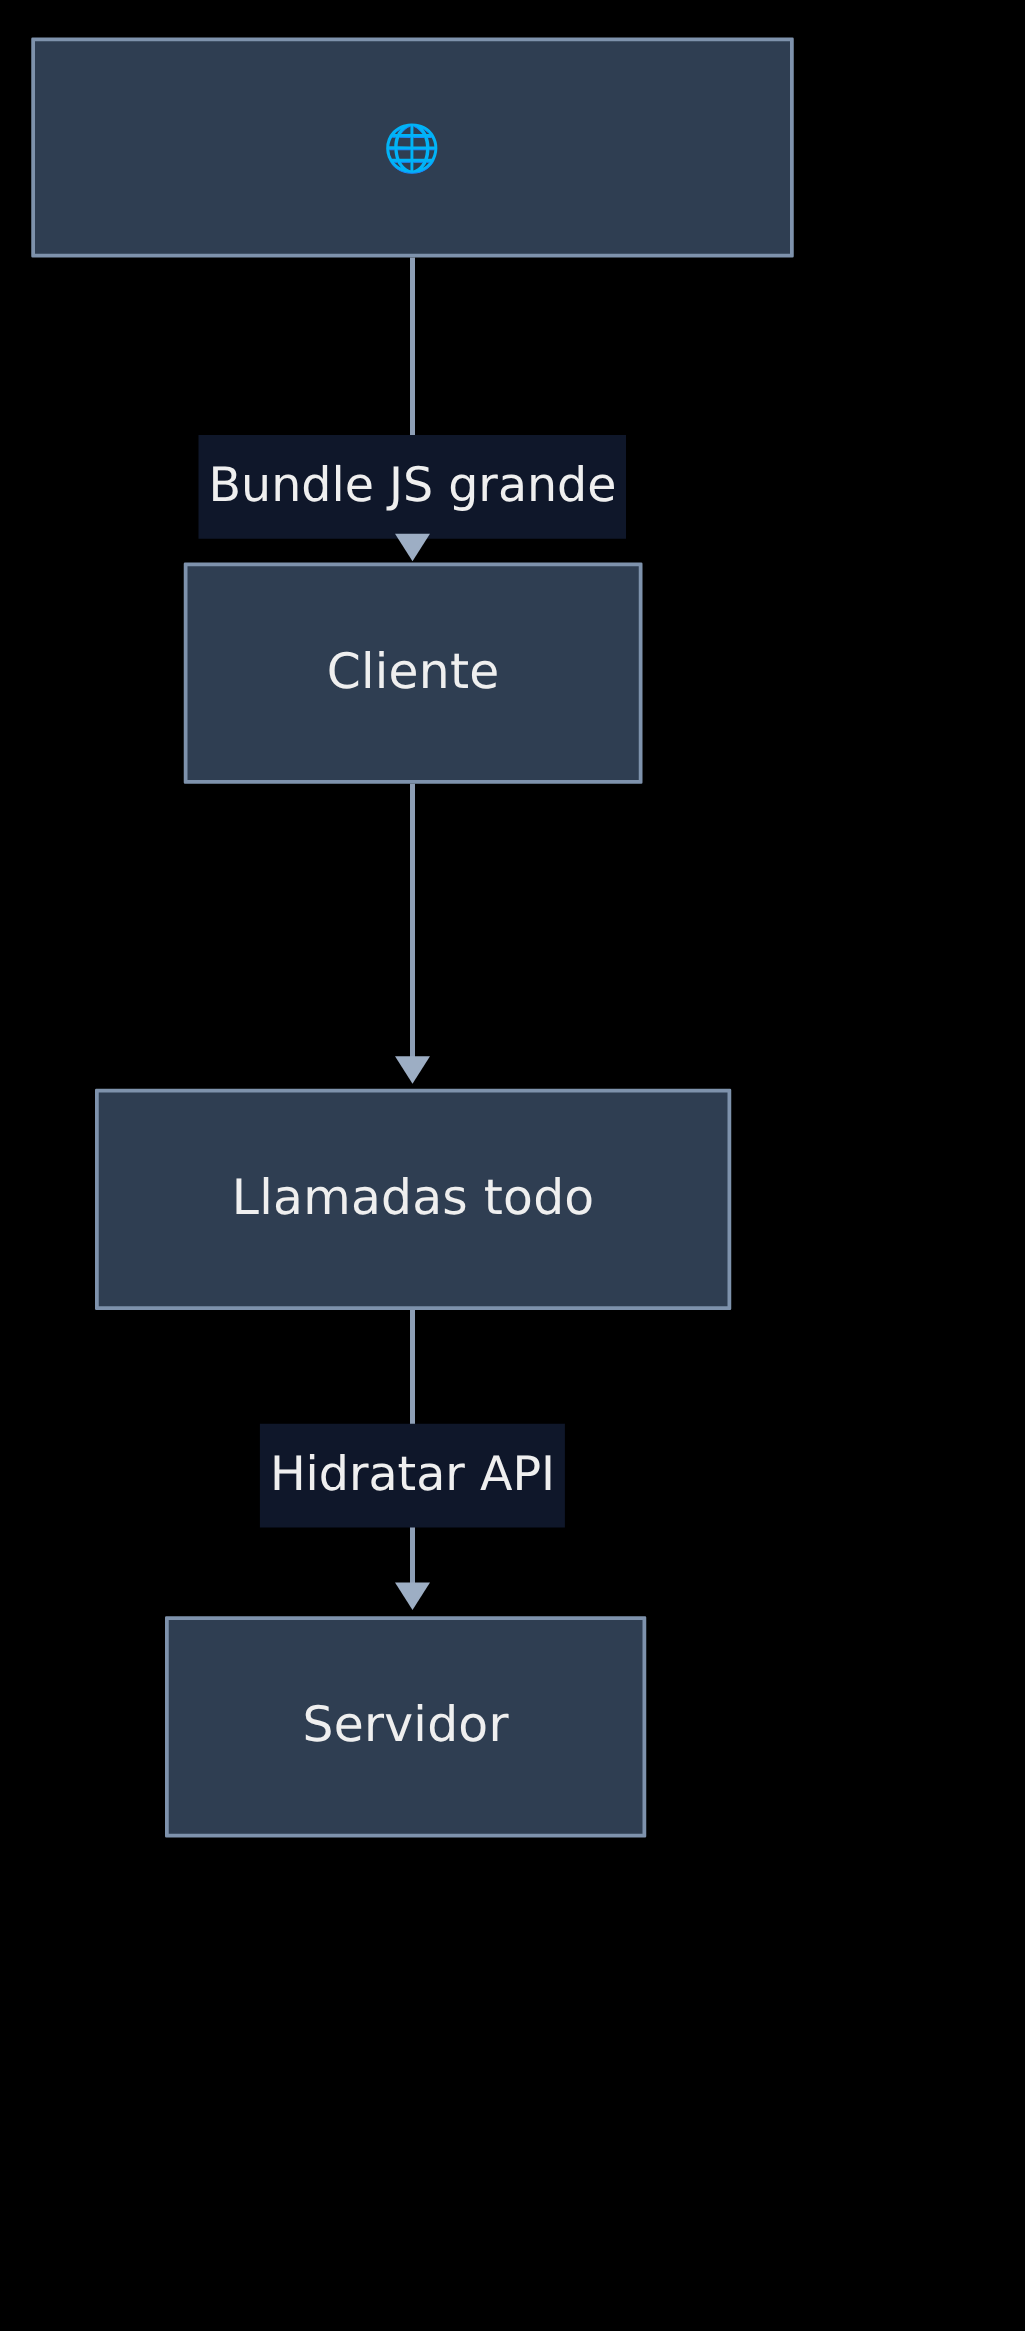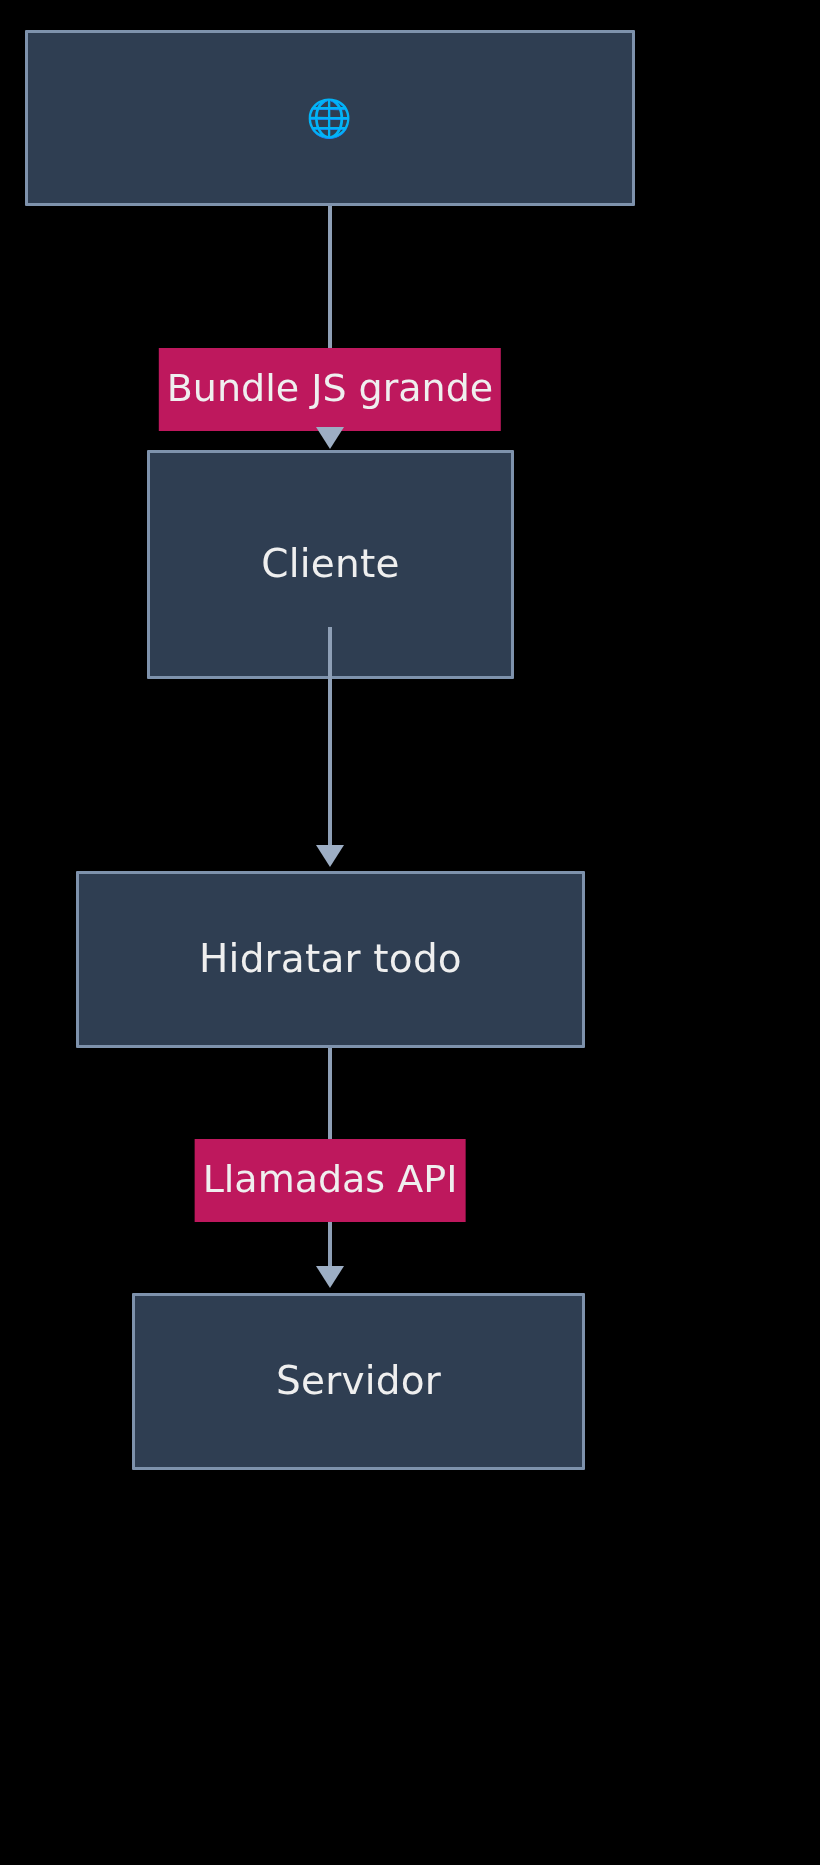--- a/index.html
+++ b/index.html
@@ -45,23 +45,23 @@
     gap: 14px;
   }
   .node-emoji {
     font-size: 37px;
     line-height: 1;
     display: inline-block;
   }
 
   
   #node-solicitud  { left: 25px;  top: 30px;   width: 610px; height: 176px; }
-  #node-cliente    { left: 147px; top: 450px;  width: 367px; height: 229px; }
+  #node-cliente    { left: 147px; top: 450px;  width: 367px; height: 177px; }
   #node-hidratar   { left: 76px;  top: 871px;  width: 509px; height: 177px; }
-  #node-servidor   { left: 132px; top: 1293px; width: 453px; height: 177px; }
+  #node-servidor   { left: 132px; top: 1293px; width: 385px; height: 177px; }
 
   
   .edge-line {
     position: absolute;
     width: 4px;
     background: #8E9FB6;
   }
   #edge1-line { left: 328px; top: 206px;  height: 235px; }
   #edge2-line { left: 328px; top: 627px;  height: 222px; }
   #edge3-line { left: 328px; top: 1048px; height: 222px; }
@@ -73,21 +73,21 @@
     border-left: 14px solid transparent;
     border-right: 14px solid transparent;
     border-top: 22px solid #9DAEC4;
   }
   #edge1-arrow { left: 316px; top: 427px;  }
   #edge2-arrow { left: 316px; top: 845px;  }
   #edge3-arrow { left: 316px; top: 1266px; }
 
   .edge-label {
     position: absolute;
-    background: #be185d;
+    background: #0f172a;
     color: #EFEFEF;
     font-size: 38px;
     line-height: 1;
     white-space: nowrap;
     padding: 21px 8px 24px 8px;
     box-sizing: border-box;
     text-align: center;
     transform: translateX(-50%);
   }
   #edge1-label { left: 330px; top: 348px;  }
@@ -113,26 +113,26 @@
     <span class="node-label">
       <span>Cliente</span>
     </span>
   </div>
 
   <div class="edge-line" id="edge2-line"></div>
   <div class="edge-arrow" id="edge2-arrow"></div>
 
   <div class="node" id="node-hidratar">
     <span class="node-label">
-      <span>Hidratar todo</span>
+      <span>Llamadas todo</span>
     </span>
   </div>
 
   <div class="edge-line" id="edge3-line"></div>
-  <div class="edge-label" id="edge3-label">Llamadas API</div>
+  <div class="edge-label" id="edge3-label">Hidratar API</div>
   <div class="edge-arrow" id="edge3-arrow"></div>
 
   <div class="node" id="node-servidor">
     <span class="node-label">
       <span>Servidor</span>
     </span>
   </div>
 
 </div>
 

